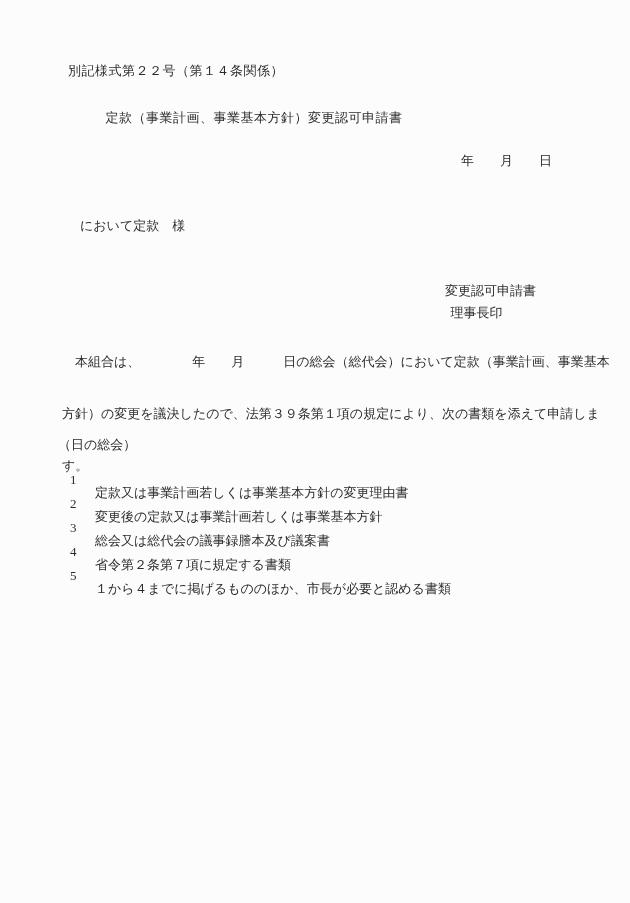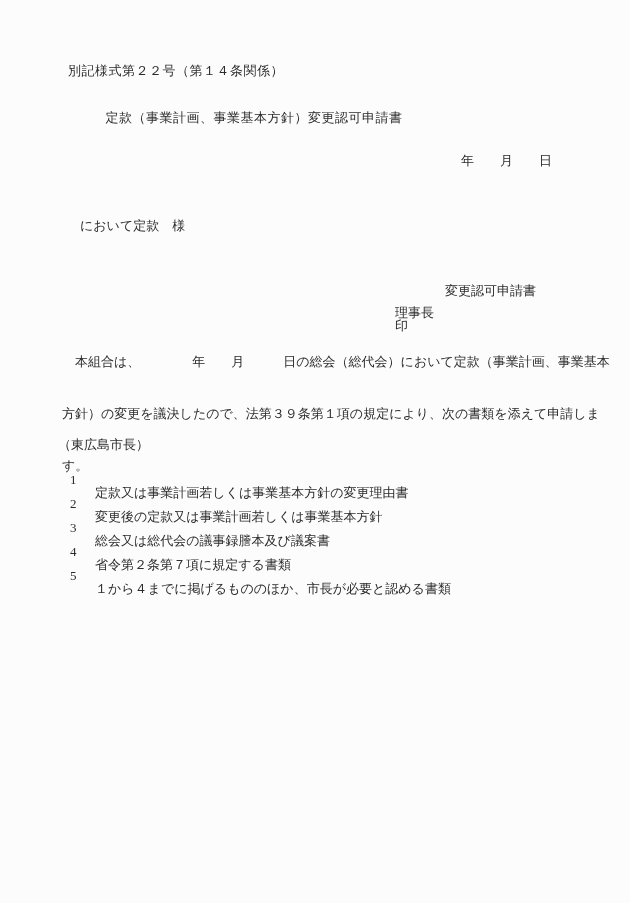--- a/index.html
+++ b/index.html
@@ -16,21 +16,21 @@
     overflow: hidden;
   }
   .abs { position: absolute; white-space: pre; }
   .form-number { left: 68px; top: 64px; letter-spacing: 0.5px; }
   .doc-title { left: 0; width: 508px; top: 111px; text-align: center; letter-spacing: 0.5px; }
   .date-line { right: 78px; top: 154px; text-align: right; }
   .addressee { left: 80px; top: 219px; }
   .org-line { left: 445px; top: 284px; }
   .rep-line {
     left: 395px; top: 306px; width: 163px;
-    display: flex; justify-content: flex-end; flex-direction: column;
+    display: flex; justify-content: center;
   }
   .body-para { left: 62px; top: 329px; width: 512px; }
   .body-para .line { height: 26px; white-space: pre; }
   .attach-heading { left: 58px; top: 438px; }
   .attach-items { left: 0; top: 460px; width: 630px; }
   .attach-item { position: absolute; left: 0; width: 630px; }
   .attach-item .num { position: absolute; left: 70px; }
   .attach-item .txt { position: absolute; left: 95px; white-space: pre; }
   .item-0 { top: 0px; }
   .item-1 { top: 24px; }
@@ -57,21 +57,21 @@
     <span>理事長</span>
     <span>印</span>
   </div>
 
   <div class="abs body-para">
     <div class="line">　本組合は、　　　　年　　月　　　日の総会（総代会）において定款（事業計画、事業基本</div>
     <div class="line">方針）の変更を議決したので、法第３９条第１項の規定により、次の書類を添えて申請しま</div>
     <div class="line">す。</div>
   </div>
 
-  <div class="abs attach-heading">（東広島市長）</div>
+  <div class="abs attach-heading">（日の総会）</div>
 
   <div class="abs attach-items">
     <div class="attach-item item-0">
       <span class="num">1</span>
       <span class="txt">定款又は事業計画若しくは事業基本方針の変更理由書</span>
     </div>
     <div class="attach-item item-1">
       <span class="num">2</span>
       <span class="txt">変更後の定款又は事業計画若しくは事業基本方針</span>
     </div>

